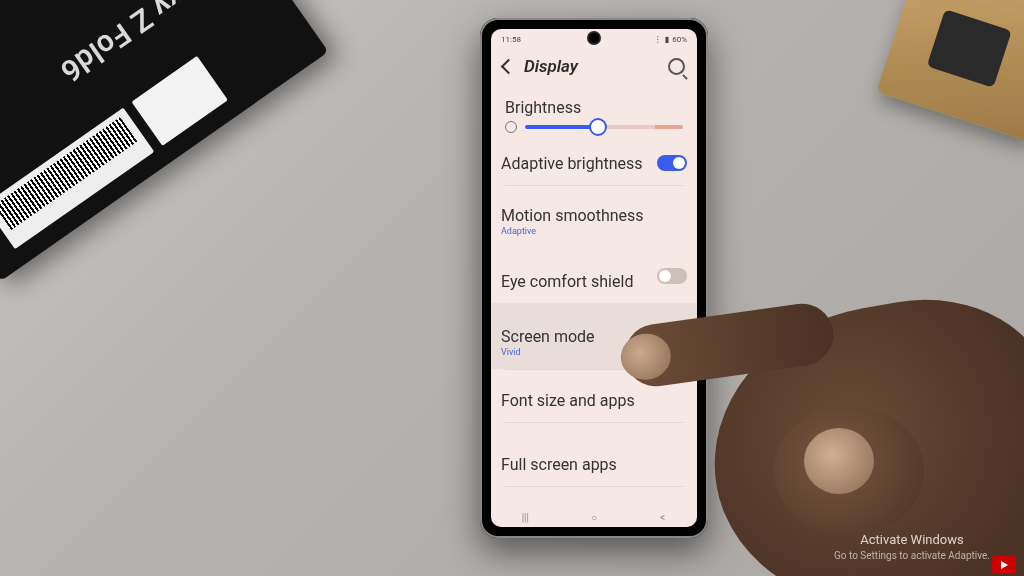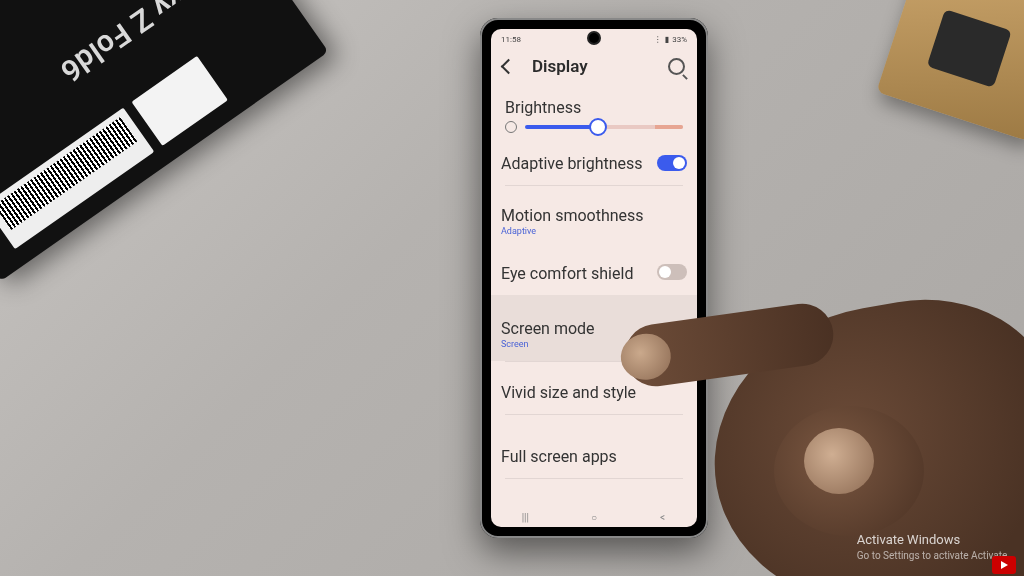--- a/index.html
+++ b/index.html
@@ -21,21 +21,21 @@
   .f1::after{content:"";position:absolute;left:-4px;top:8px;width:50px;height:46px;border-radius:50%;background:radial-gradient(circle at 40% 40%,#caa98c,#8c6a52);}
   .thumb{width:150px;height:130px;right:140px;bottom:70px;border-radius:50%;background:radial-gradient(circle at 40% 40%,#7a5741,#4a3123);}
   .thumb::after{content:"";position:absolute;left:30px;top:22px;width:70px;height:66px;border-radius:50%;background:radial-gradient(circle at 40% 40%,#cfae92,#8c6a52);}
   
   .phone{position:absolute;left:480px;top:18px;width:228px;height:520px;background:#000;border-radius:18px;box-shadow:0 14px 34px rgba(0,0,0,.5),0 0 0 2px #888 inset;}
   .bezel{position:absolute;left:6px;top:6px;right:6px;bottom:6px;border-radius:14px;background:#000;}
   .screen{position:absolute;left:11px;top:11px;right:11px;bottom:11px;border-radius:10px;background:#f6e9e5;overflow:hidden;color:#2b2b2b;}
   .cam{position:absolute;left:50%;top:4px;width:10px;height:10px;border-radius:50%;background:#000;transform:translateX(-50%);box-shadow:0 0 0 2px #222;}
   .statusbar{display:flex;justify-content:space-between;align-items:flex-start;font-size:8px;padding:6px 10px 2px;color:#444;}
   .status-right{display:flex;gap:3px;align-items:center;}
-  .header{display:flex;align-items:center;gap:18px;padding:10px 12px 14px;}
+  .header{display:flex;align-items:center;gap:10px;padding:10px 12px 14px;font-style:italic;}
   .back{width:9px;height:9px;border-left:2px solid #333;border-bottom:2px solid #333;transform:rotate(45deg);} 
   .title{font-size:17px;font-weight:600;flex:1;}
   .search{width:13px;height:13px;border:2px solid #555;border-radius:50%;position:relative;}
   .search::after{content:"";position:absolute;right:-5px;bottom:-5px;width:6px;height:2px;background:#555;transform:rotate(45deg);}
   .section{padding:0 14px;}
   .label{font-size:16px;color:#333;margin-top:8px;}
   .sub{font-size:9px;color:#4a63d6;margin-top:1px;}
   .row{display:flex;align-items:center;justify-content:space-between;padding:12px 10px;min-height:20px;}
   .row.disabled .label{color:#b9aaa6;}
   .row.highlight{background:rgba(0,0,0,.05);}
@@ -49,21 +49,21 @@
   .track::after{content:"";position:absolute;right:0;top:0;width:18%;height:100%;background:#e7a592;border-radius:0 3px 3px 0;}
   
   .toggle{width:30px;height:16px;border-radius:10px;position:relative;}
   .toggle.on{background:#3b5bed;}
   .toggle.on::after{content:"";position:absolute;right:2px;top:2px;width:12px;height:12px;border-radius:50%;background:#fff;}
   .toggle.off{background:#cdbfba;}
   .toggle.off::after{content:"";position:absolute;left:2px;top:2px;width:12px;height:12px;border-radius:50%;background:#fff;}
   .navbar{position:absolute;left:0;right:0;bottom:0;height:20px;display:flex;justify-content:space-around;align-items:center;font-size:10px;color:#888;}
   .nb{width:14px;text-align:center;}
   
-  .watermark{position:absolute;right:14px;bottom:14px;text-align:left;color:rgba(255,255,255,.78);font-size:12px;line-height:1.35;}
+  .watermark{position:absolute;right:34px;bottom:14px;text-align:center;color:rgba(255,255,255,.78);font-size:12px;line-height:1.35;}
   .watermark .t{font-size:13px;}
   .watermark .s{font-size:10px;color:rgba(255,255,255,.6);}
   .ytlogo{position:absolute;right:8px;bottom:2px;width:24px;height:18px;background:#cc0000;border-radius:3px;}
   .ytlogo::after{content:"";position:absolute;left:9px;top:5px;border-left:7px solid #fff;border-top:4px solid transparent;border-bottom:4px solid transparent;}
 </style>
 </head>
 <body>
 
 <div class="scene">
 
@@ -78,21 +78,21 @@
   <div class="phone">
     <div class="bezel"></div>
     <div class="screen">
       <div class="cam"></div>
 
       <div class="statusbar">
         <span>11:58</span>
         <span class="status-right">
           <span>⋮</span>
           <span>▮</span>
-          <span>33%</span>
+          <span>60%</span>
         </span>
       </div>
 
       <div class="header">
         <div class="back"></div>
         <div class="title">Display</div>
         <div class="search"></div>
       </div>
 
       <div class="section">
@@ -115,35 +115,35 @@
           <div class="divider"></div>
           <div class="group-gap"></div>
           <div class="row">
             <div>
               <div class="label" style="margin-top: 0px;">Motion smoothness</div>
               <div class="sub">Adaptive</div>
             </div>
           </div>
           <div class="row">
             <div>
-              <div class="label" style="margin-top: 4px;">Eye comfort shield</div>
+              <div class="label" style="margin-top: 12px;">Eye comfort shield</div>
             </div>
             <div class="toggle off"></div>
           </div>
           <div class="row highlight">
             <div>
               <div class="label" style="margin-top: 12px;">Screen mode</div>
-              <div class="sub">Screen</div>
+              <div class="sub">Vivid</div>
             </div>
           </div>
           <div class="divider"></div>
           <div class="group-gap"></div>
           <div class="row">
             <div>
-              <div class="label" style="margin-top: 0px;">Vivid size and style</div>
+              <div class="label" style="margin-top: 0px;">Font size and apps</div>
             </div>
           </div>
           <div class="divider"></div>
           <div class="group-gap"></div>
           <div class="row">
             <div>
               <div class="label" style="margin-top: 12px;">Full screen apps</div>
             </div>
           </div>
           <div class="divider"></div>
@@ -159,17 +159,17 @@
   </div>
 
   <div class="hand">
     <div class="palm"></div>
     <div class="finger f1"></div>
     <div class="finger thumb"></div>
   </div>
 
   <div class="watermark">
     <div class="t">Activate Windows</div>
-    <div class="s">Go to Settings to activate Activate.</div>
+    <div class="s">Go to Settings to activate Adaptive.</div>
   </div>
   <div class="ytlogo"></div>
 
 </div>
 
 </body></html>

